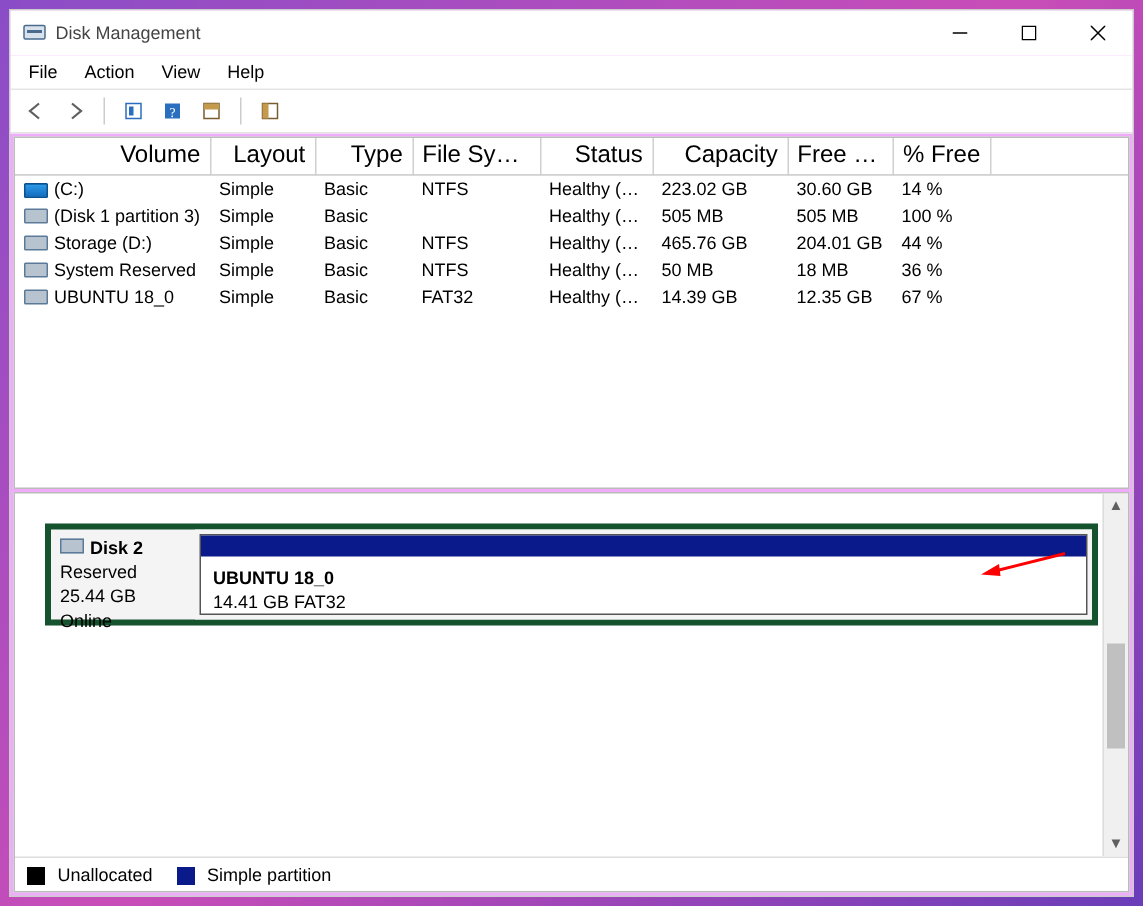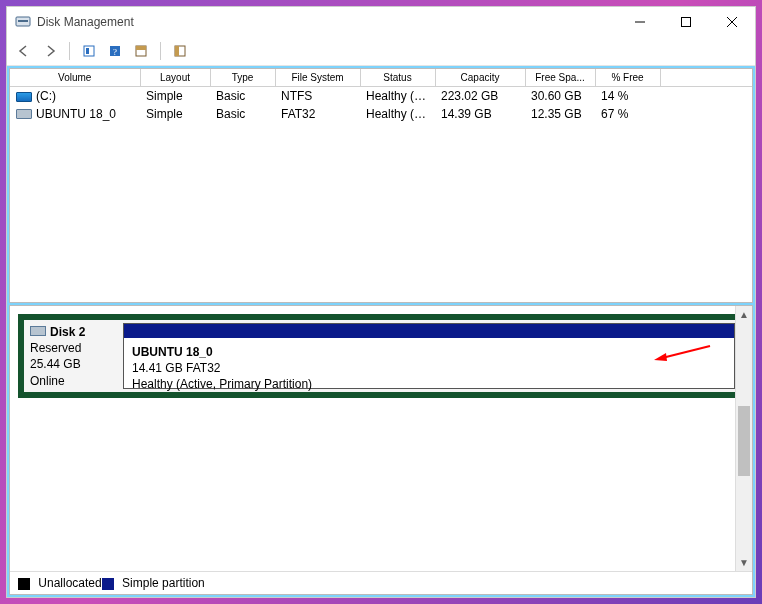--- a/index.html
+++ b/index.html
@@ -6,21 +6,21 @@
   body {
     font-family: "Segoe UI", Tahoma, sans-serif;
     font-size: 12px;
     background: linear-gradient(135deg, #8a4dc7 0%, #c94db8 50%, #6a3db8 100%);
     width: 762px;
     height: 604px;
     overflow: hidden;
     padding: 6px;
   }
   .window {
-    background: #7dd3fc;
+    background: #f0abfc;
     width: 750px;
     height: 592px;
     display: flex;
     flex-direction: column;
     border: 1px solid #ccc;
   }
   .titlebar {
     display: flex;
     align-items: center;
     height: 30px;
@@ -77,23 +77,23 @@
     margin: 2px;
     background: #fff;
     overflow: hidden;
   }
   .vol-grid {
     width: 100%;
     border-collapse: collapse;
     table-layout: fixed;
   }
   .vol-grid th {
-    text-align: center;
+    text-align: right;
     font-weight: normal;
-    font-size: 10px;
+    font-size: 16px;
     padding: 3px 6px;
     background: #fff;
     border: 1px solid #d0d0d0;
     border-top: none;
     white-space: nowrap;
     overflow: hidden;
     text-overflow: ellipsis;
   }
   .vol-grid th:first-child { border-left: none; }
   .vol-grid th:last-child  { border-right: none; }
@@ -124,24 +124,24 @@
     flex-direction: column;
   }
   .disk-scroll {
     flex: 1;
     position: relative;
     padding: 6px;
     overflow: hidden;
   }
   .disk-row {
     display: flex;
-    height: 84px;
-    border: 6px solid #14532d;
+    height: 68px;
+    border: 4px solid #14532d;
     background: #f4f4f4;
-    margin: 2px;
+    margin: 14px;
   }
   .disk-label {
     width: 96px;
     padding: 4px 6px;
     font-size: 12px;
     line-height: 1.35;
   }
   .disk-label b { font-size: 12px; }
   .disk-label .dicon {
     display: inline-block; width: 16px; height: 10px;
@@ -192,20 +192,21 @@
   }
   .v-scroll .thumb {
     position: absolute;
     left: 2px; right: 2px;
     top: 100px; height: 70px;
     background: #c0c0c0;
   }
   
   .legend {
     display: flex;
+    gap: 16px;
     padding: 4px 8px;
     border-top: 1px solid #ddd;
     font-size: 12px;
     align-items: center;
   }
   .legend-sw {
     display: inline-block;
     width: 12px; height: 12px;
     margin-right: 5px;
     border: none;
@@ -235,20 +236,26 @@
           </svg>
       </div>
       <div class="win-btn close">
         <svg width="10" height="10" viewBox="0 0 10 10">
             <path d="M0 0L10 10M10 0L0 10" stroke="#000" stroke-width="1"></path>
           </svg>
       </div>
     </div>
   </div>
 
+  <div class="menubar">
+    <div class="menu-item">File</div>
+    <div class="menu-item">Action</div>
+    <div class="menu-item">View</div>
+    <div class="menu-item">Help</div>
+  </div>
 
   <div class="toolbar">
     <div class="tool-btn">
       <svg width="14" height="14" viewBox="0 0 14 14">
           <path d="M9 2L3 7l6 5" fill="none" stroke="#606060" stroke-width="1.5"></path>
         </svg>
     </div>
     <div class="tool-btn">
       <svg width="14" height="14" viewBox="0 0 14 14">
           <path d="M5 2l6 5-6 5" fill="none" stroke="#606060" stroke-width="1.5"></path>
@@ -316,20 +323,53 @@
               <td>Simple</td>
               <td>Basic</td>
               <td>NTFS</td>
               <td>Healthy (B...</td>
               <td>223.02 GB</td>
               <td>30.60 GB</td>
               <td>14 %</td>
               <td></td>
             </tr>
             <tr>
+              <td><span class="vol-icon "></span><span>(Disk 1 partition 3)</span></td>
+              <td>Simple</td>
+              <td>Basic</td>
+              <td></td>
+              <td>Healthy (R...</td>
+              <td>505 MB</td>
+              <td>505 MB</td>
+              <td>100 %</td>
+              <td></td>
+            </tr>
+            <tr>
+              <td><span class="vol-icon "></span><span>Storage (D:)</span></td>
+              <td>Simple</td>
+              <td>Basic</td>
+              <td>NTFS</td>
+              <td>Healthy (P...</td>
+              <td>465.76 GB</td>
+              <td>204.01 GB</td>
+              <td>44 %</td>
+              <td></td>
+            </tr>
+            <tr>
+              <td><span class="vol-icon "></span><span>System Reserved</span></td>
+              <td>Simple</td>
+              <td>Basic</td>
+              <td>NTFS</td>
+              <td>Healthy (S...</td>
+              <td>50 MB</td>
+              <td>18 MB</td>
+              <td>36 %</td>
+              <td></td>
+            </tr>
+            <tr>
               <td><span class="vol-icon "></span><span>UBUNTU 18_0</span></td>
               <td>Simple</td>
               <td>Basic</td>
               <td>FAT32</td>
               <td>Healthy (A...</td>
               <td>14.39 GB</td>
               <td>12.35 GB</td>
               <td>67 %</td>
               <td></td>
             </tr>
@@ -346,21 +386,20 @@
             <div>Reserved</div>
             <div>25.44 GB</div>
             <div>Online</div>
           </div>
           <div class="disk-parts">
             <div class="part-box">
               <div class="stripe"></div>
               <div class="plabel">
                 <b>UBUNTU 18_0</b><br>
                 <span>14.41 GB FAT32</span><br>
-                <span>Healthy (Active, Primary Partition)</span>
               </div>
             </div>
           </div>
         </div>
 
         <svg class="red-arrow" viewBox="0 0 60 20">
           <line x1="58" y1="4" x2="10" y2="16" stroke="#ff0000" stroke-width="2"></line>
           <polygon points="2,18 14,11 15,19" fill="#ff0000"></polygon>
         </svg>
 

